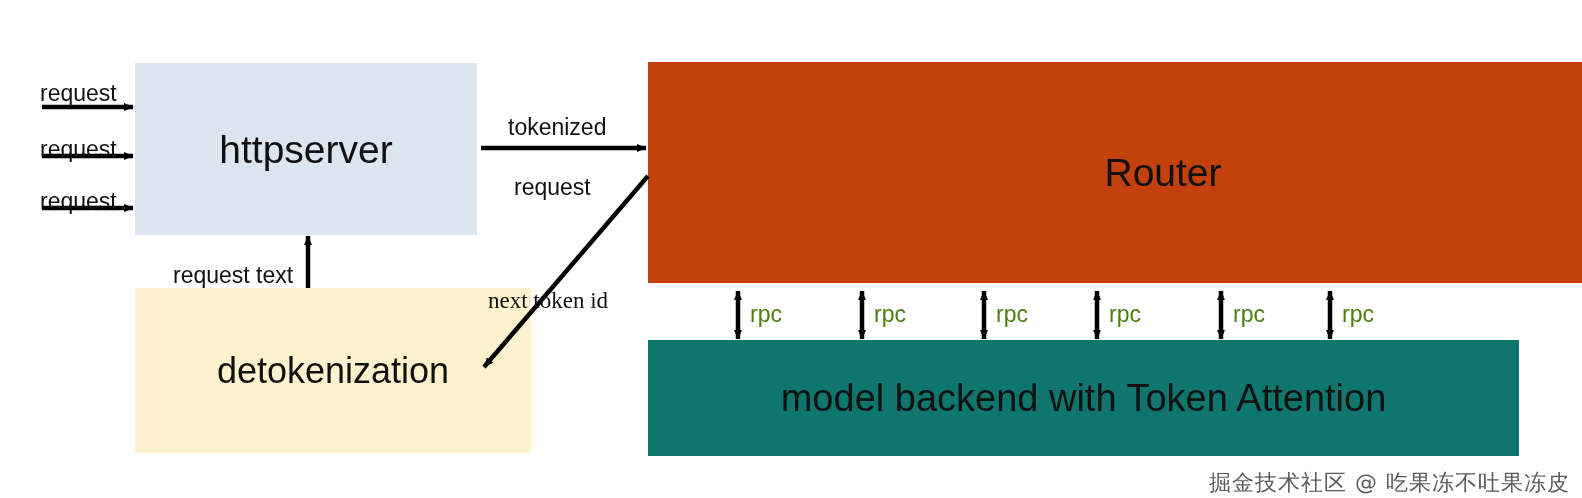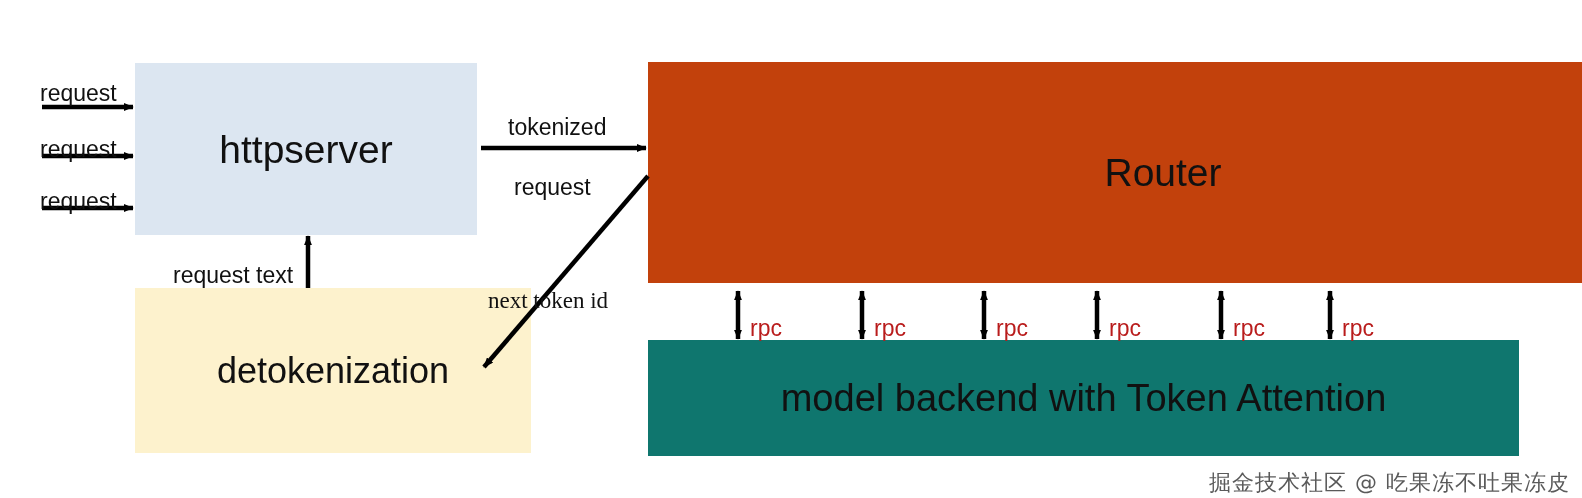--- a/index.html
+++ b/index.html
@@ -69,25 +69,24 @@
   .edge-label {
     position: absolute;
     color: #111111;
     font-size: 23px;
     white-space: nowrap;
     line-height: 1;
     margin-top: 12px;
   }
   .rpc-label {
     position: absolute;
-    color: #b91c1c;
+    color: #4d7c0f;
     font-size: 23px;
     white-space: nowrap;
     line-height: 1;
-    margin-top: 14px;
   }
   #svg-edges {
     position: absolute;
     left: 0;
     top: 0;
     width: 1582px;
     height: 498px;
     pointer-events: none;
   }
   #watermark {

